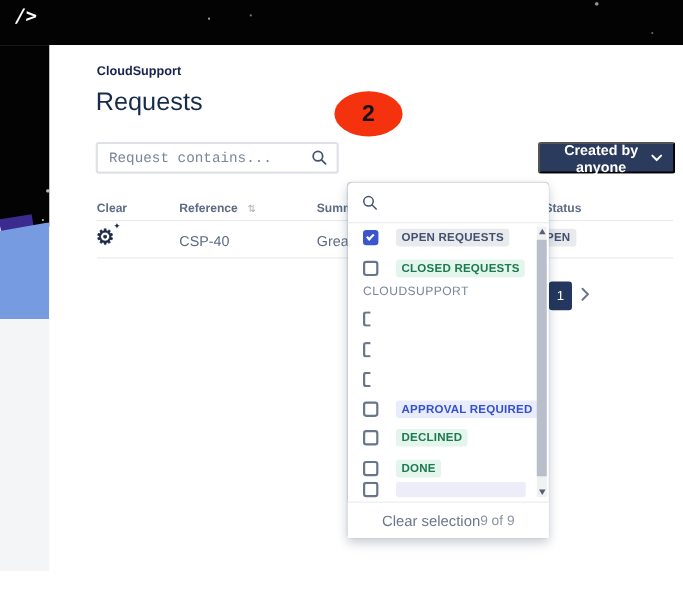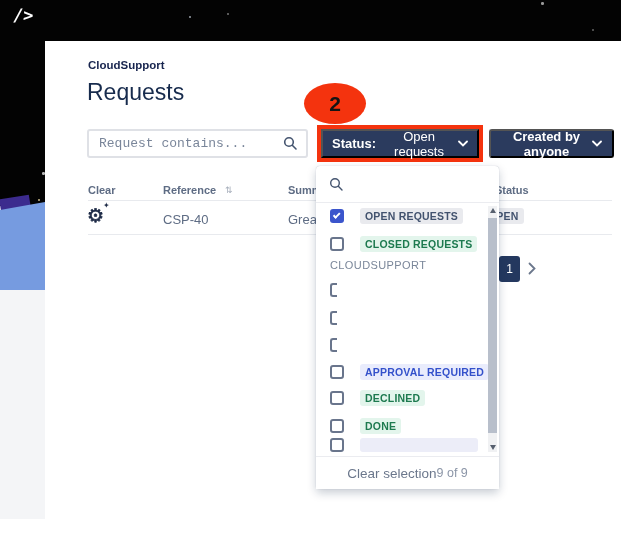--- a/index.html
+++ b/index.html
@@ -127,31 +127,20 @@
     <span style="display:inline-flex;">
       <svg width="15" height="15" viewBox="0 0 15 15">
           <circle cx="6" cy="6" r="4.3" fill="none" stroke="#44546F" stroke-width="1.6"></circle>
           <line x1="9.3" y1="9.3" x2="13" y2="13" stroke="#44546F" stroke-width="1.6" stroke-linecap="round"></line>
         </svg>
     </span>
   </div>
 
   <div class="badge-2">2</div>
 
-  <div class="red-box">
-    <button class="btn-navy status-btn">
-      <span class="pfx">Status:</span>
-      <span class="val">Open requests</span>
-      <span class="chev">
-        <svg width="10" height="7" viewBox="0 0 10 7">
-            <polyline points="1,1.5 5,5.5 9,1.5" fill="none" stroke="#fff" stroke-width="1.8" stroke-linecap="round"></polyline>
-          </svg>
-      </span>
-    </button>
-  </div>
 
   <button class="btn-navy created-btn">
     <span>Created by anyone</span>
     <span class="chev">
       <svg width="10" height="7" viewBox="0 0 10 7">
           <polyline points="1,1.5 5,5.5 9,1.5" fill="none" stroke="#fff" stroke-width="1.8" stroke-linecap="round"></polyline>
         </svg>
     </span>
   </button>
 

